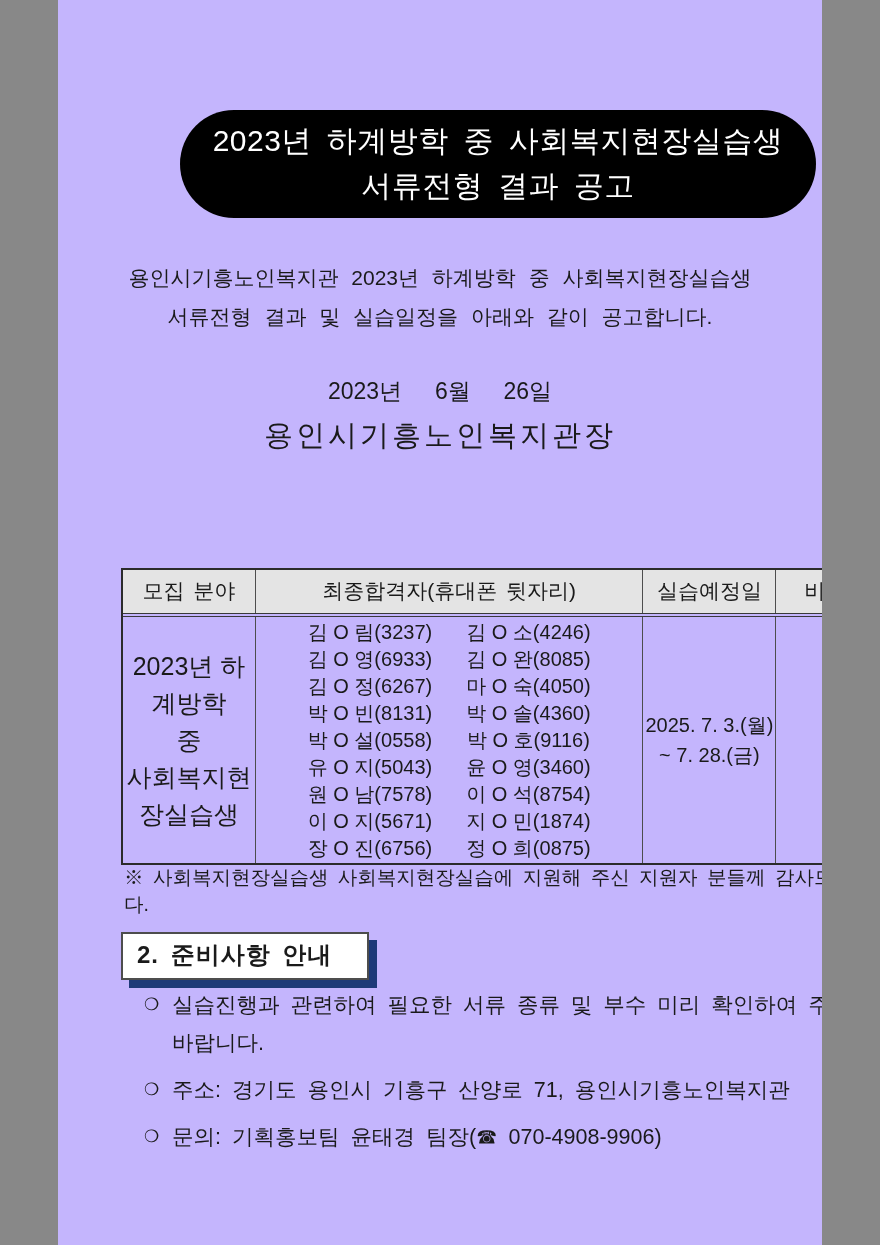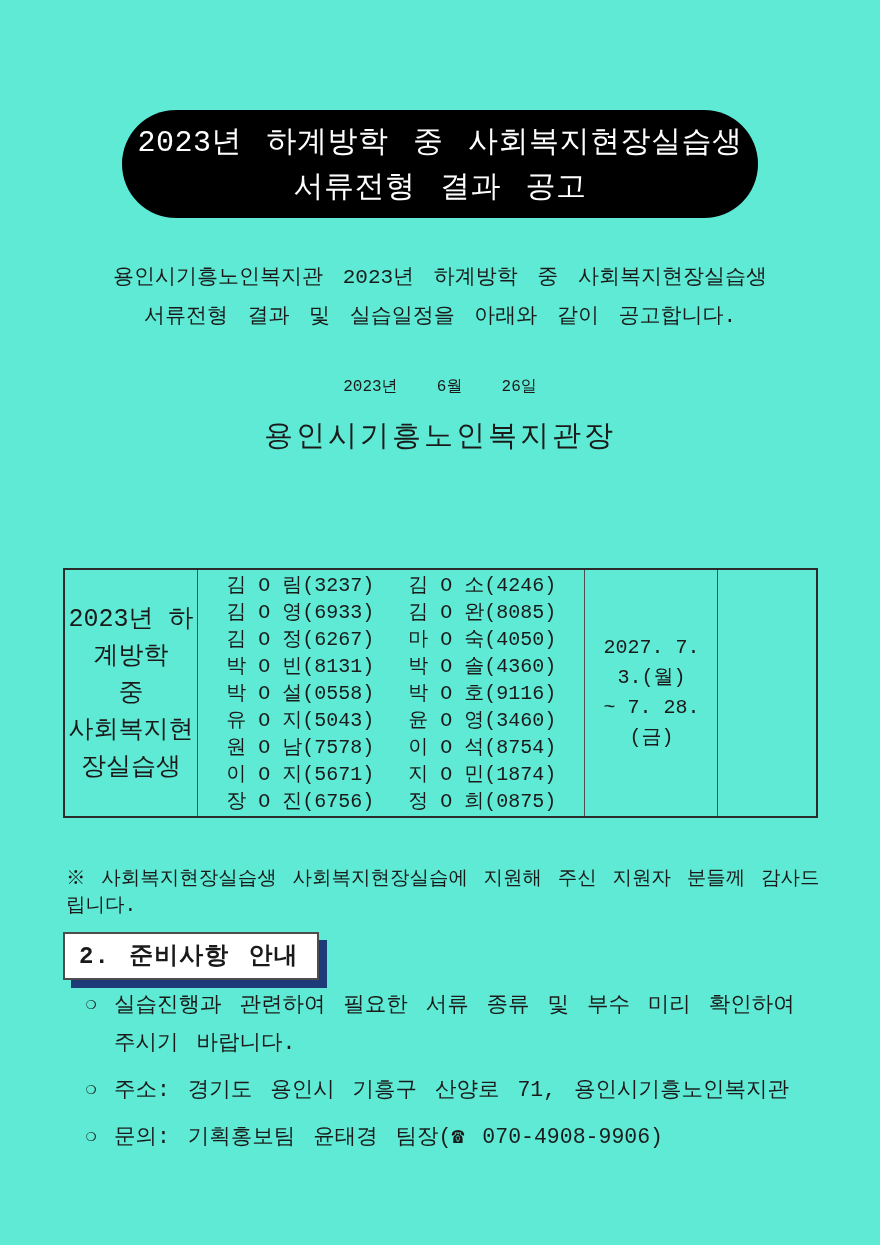--- a/index.html
+++ b/index.html
@@ -1,23 +1,23 @@
 <!DOCTYPE html>
 <html><head>
 <meta charset="utf-8">
 <style>
   * { margin: 0; padding: 0; box-sizing: border-box; }
   html, body { background: #888; }
   .page {
     position: relative;
-    width: 880px;
+    width: 764px;
     height: 1245px;
     margin: 0 auto;
-    background: #5eead4;
-    font-family: Liberation Mono, monospace;
+    background: #c4b5fd;
+    font-family: Liberation Sans, sans-serif;
     color: #1a1a1a;
     overflow: hidden;
   }
 
   
   .banner {
     position: absolute;
     left: 122px; top: 110px;
     width: 636px; height: 108px;
     background: #000000;
@@ -44,21 +44,21 @@
     font-size: 21px;
     line-height: 1.88;
     word-spacing: 7px;
   }
 
   
   .date-line {
     position: absolute;
     left: 0; right: 0; top: 376px;
     text-align: center;
-    font-size: 16px;
+    font-size: 23px;
     white-space: pre-wrap;
     word-spacing: 10px;
   }
   .signature {
     position: absolute;
     left: 0; right: 0; top: 416px;
     text-align: center;
     font-size: 29px;
     letter-spacing: 3px;
   }
@@ -166,20 +166,26 @@
   <div class="intro">
     <div>용인시기흥노인복지관 2023년 하계방학 중 사회복지현장실습생</div>
     <div>서류전형 결과 및 실습일정을 아래와 같이 공고합니다.</div>
   </div>
 
   <div class="date-line">2023년  6월  26일</div>
   <div class="signature">용인시기흥노인복지관장</div>
 
 
   <div class="table">
+    <div class="t-row t-head">
+        <div class="th">모집 분야</div>
+        <div class="th">최종합격자(휴대폰 뒷자리)</div>
+        <div class="th">실습예정일</div>
+        <div class="th">비고</div>
+      </div>
     <div class="t-row">
       <div class="td td-category">
           <div>2023년 하계방학</div>
           <div>중</div>
           <div>사회복지현장실습생</div>
         </div>
       <div class="td">
         <div class="names-grid">
             <span>김 O 림(3237)</span>
             <span>김 O 소(4246)</span>
@@ -195,21 +201,21 @@
             <span>윤 O 영(3460)</span>
             <span>원 O 남(7578)</span>
             <span>이 O 석(8754)</span>
             <span>이 O 지(5671)</span>
             <span>지 O 민(1874)</span>
             <span>장 O 진(6756)</span>
             <span>정 O 희(0875)</span>
           </div>
       </div>
       <div class="td td-schedule">
-          <div>2027. 7. 3.(월)</div>
+          <div>2025. 7. 3.(월)</div>
           <div>~ 7. 28.(금)</div>
         </div>
       <div class="td"></div>
     </div>
   </div>
 
   <div class="footnote">※ 사회복지현장실습생 사회복지현장실습에 지원해 주신 지원자 분들께 감사드립니다.</div>
 
   <div class="sec-heading" id="sec2-heading">2. 준비사항 안내</div>
 

